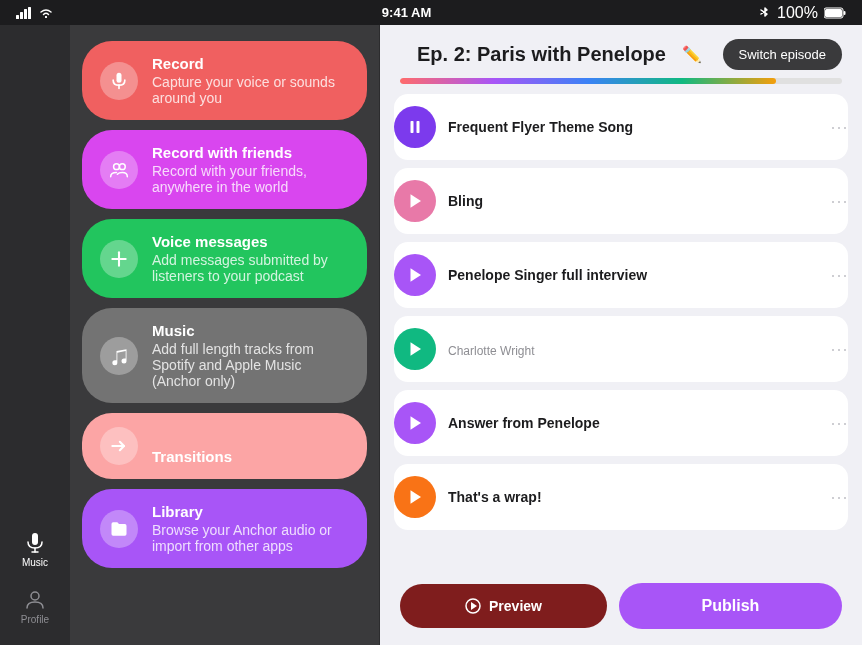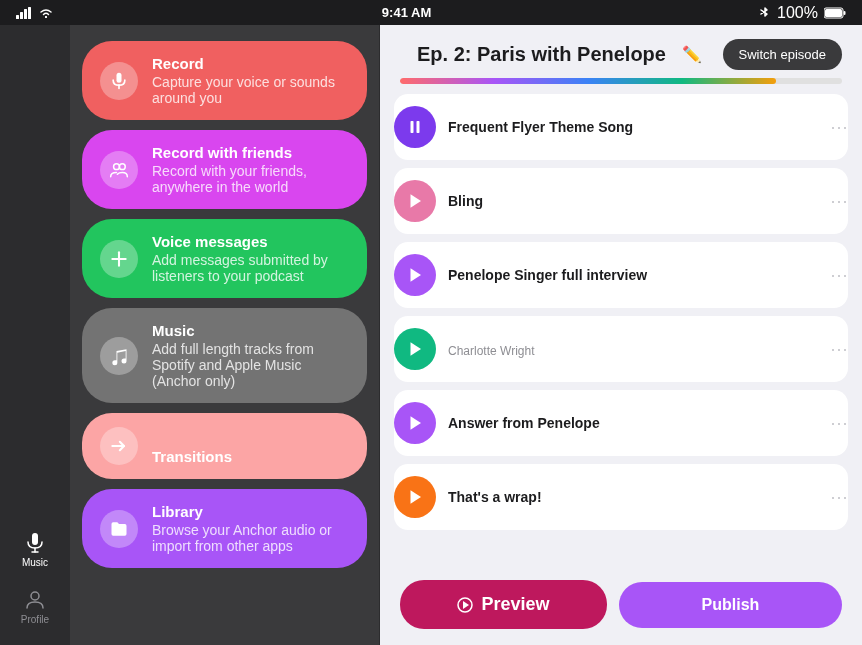--- a/index.html
+++ b/index.html
@@ -190,26 +190,26 @@
 
     .bottom-actions {
       padding: 12px 20px 16px;
       display: flex;
       justify-content: space-between;
       align-items: center;
       background: #f0f0f5;
       gap: 12px;
     }
     .preview-btn {
-      background: #be185d;
+      background: #7f1d1d;
       color: #fff;
       border: none;
       border-radius: 24px;
       padding: 14px 28px;
-      font-size: 18px;
+      font-size: 14px;
       font-weight: 600;
       cursor: pointer;
       display: flex;
       align-items: center;
       gap: 8px;
       flex: 1;
       justify-content: center;
     }
     .publish-btn {
       background: #a855f7;

